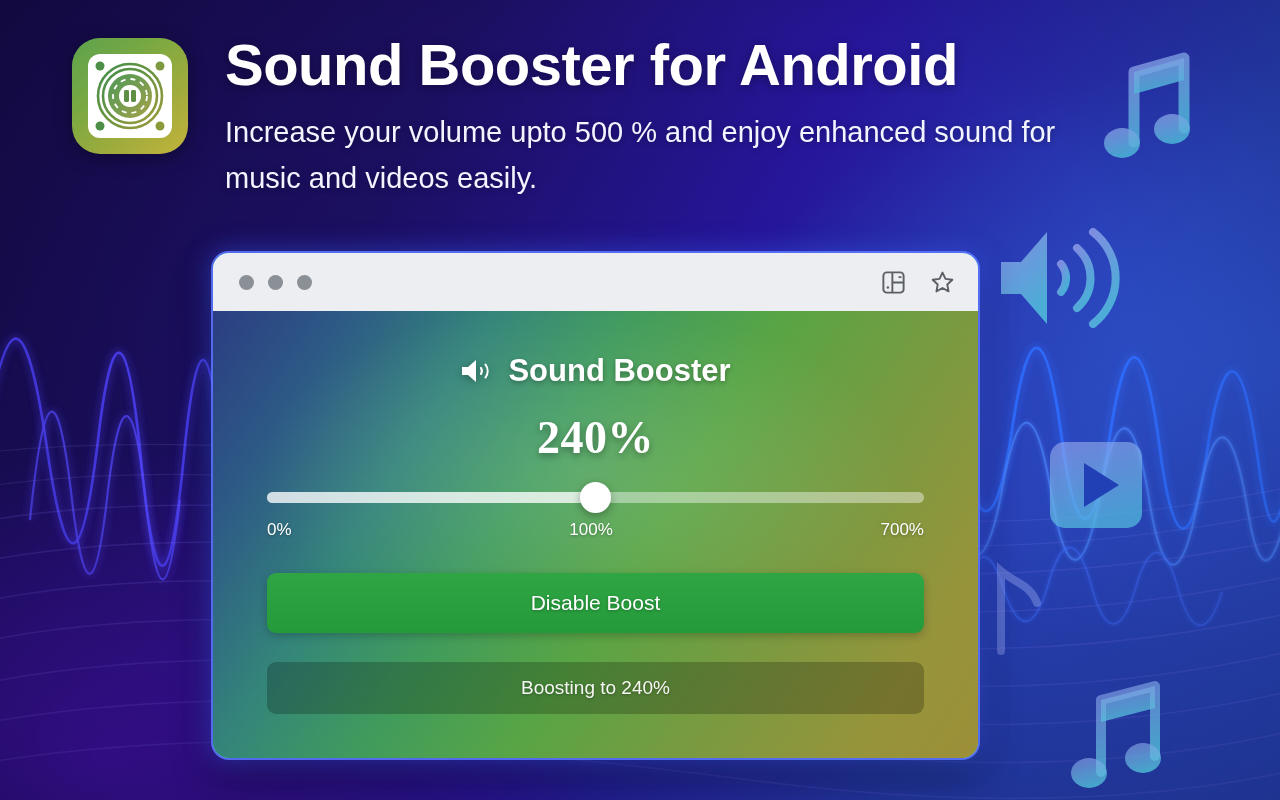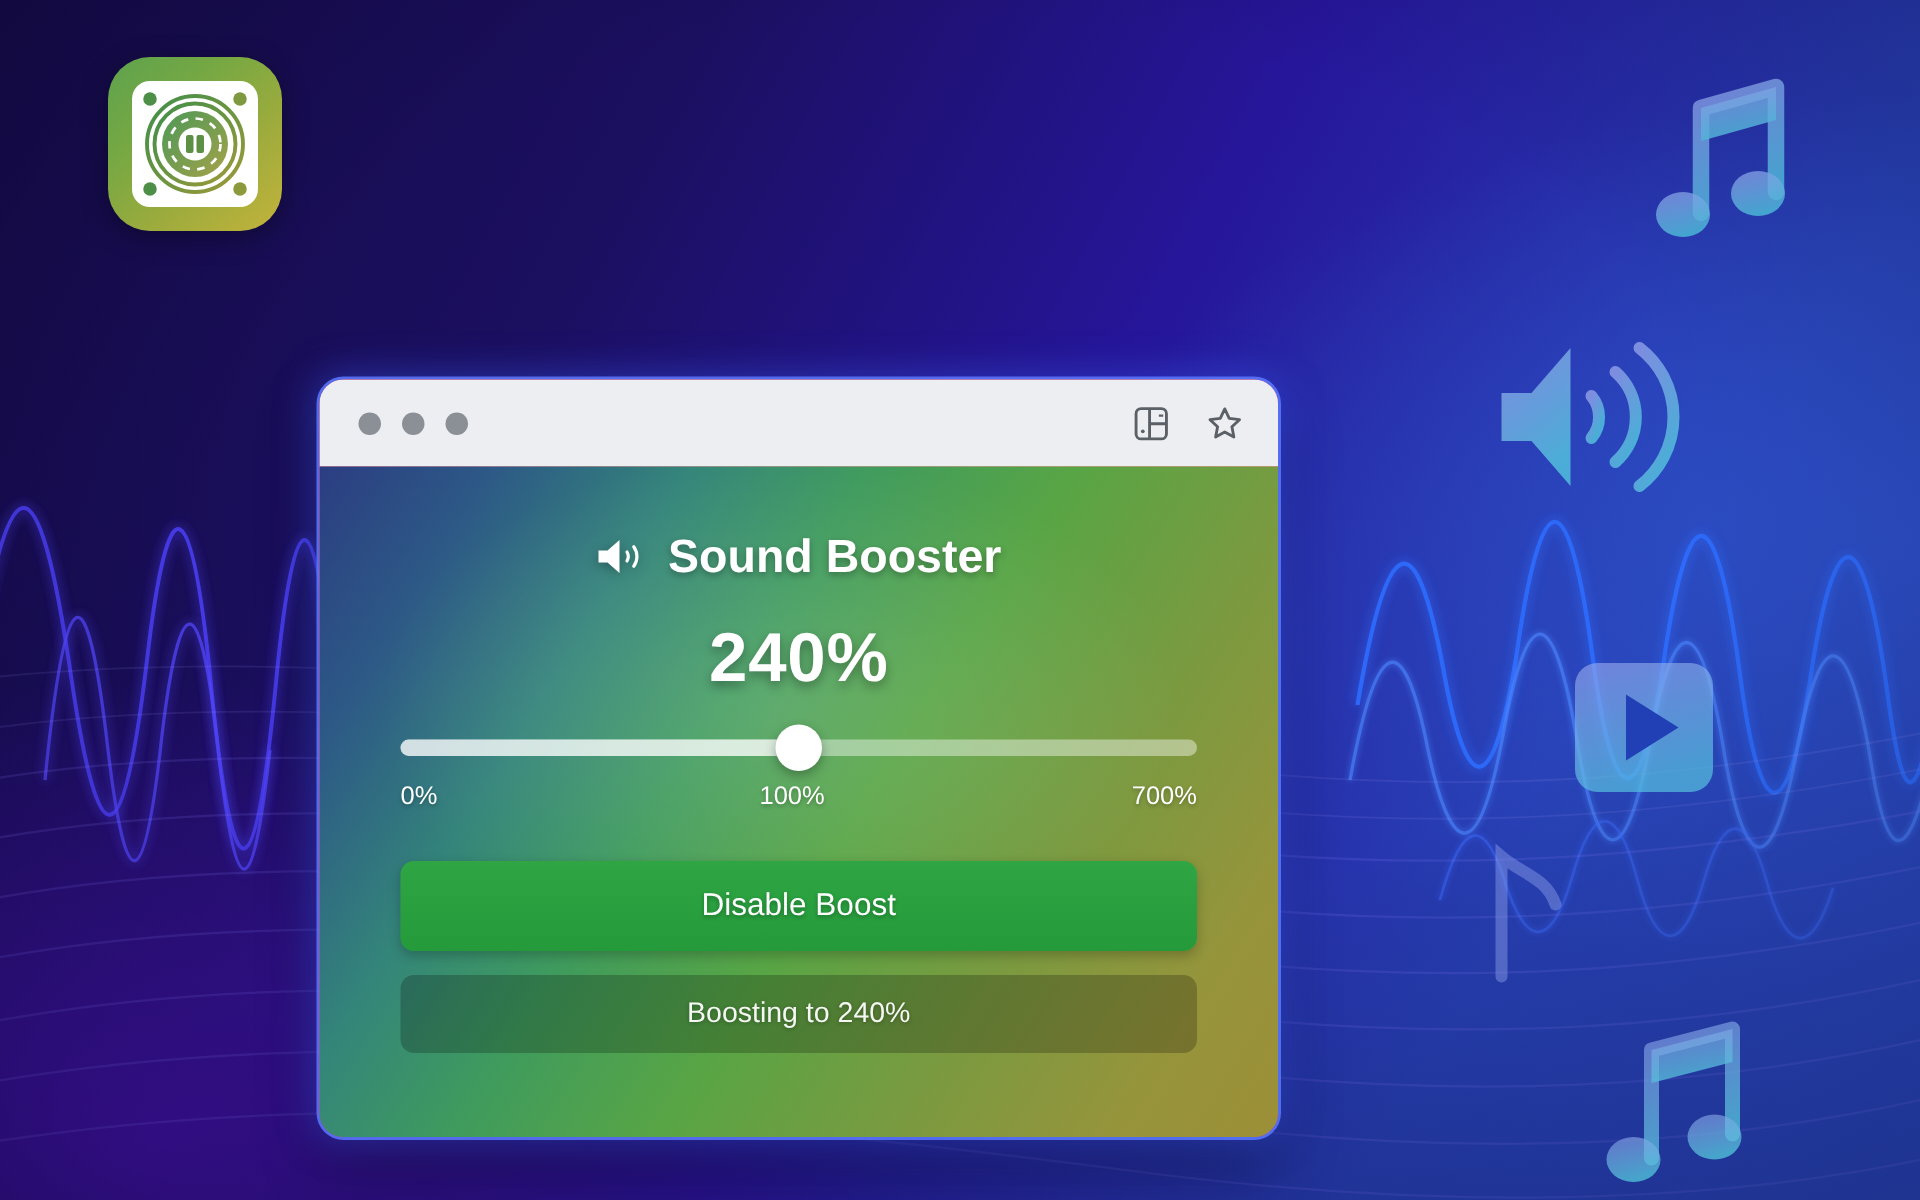--- a/index.html
+++ b/index.html
@@ -51,23 +51,23 @@
   #page-subtitle {
     margin-top:16px;
     font-size:29px; color:#f2f4ff; line-height:1.58;
     font-weight:400;
     text-shadow:0 1px 6px rgba(0,0,0,.3);
   }
 
   
   #browser-window {
     position:absolute; left:213px; top:253px;
-    width:639px; height:505px;
+    width:765px; height:505px;
     border-radius:16px;
-    background:#ef4444;
+    background:#5eead4;
     box-shadow:0 0 0 2px rgba(92,120,255,.85), 0 0 26px 4px rgba(60,90,255,.45),
                0 18px 40px rgba(0,0,0,.40);
     overflow:hidden;
   }
   #browser-titlebar {
     height:58px; background:#edeef1;
     display:flex; align-items:center; padding:0 22px 0 26px;
     position:relative;
   }
   #traffic-lights { display:flex; gap:14px; }
@@ -98,20 +98,21 @@
   #brand-label {
     font-size:31px; font-weight:bold; color:#ffffff;
     text-shadow:0 2px 5px rgba(0,0,0,.3);
   }
 
   #boost-value {
     text-align:center; margin-top:22px;
     font-size:46px; font-weight:bold; color:#ffffff;
     letter-spacing:0.5px;
     text-shadow:0 3px 7px rgba(0,0,0,.32);
+    font-family:Liberation Serif, serif;
   }
 
   #slider-area { margin-top:28px; }
   #slider-track {
     position:relative; height:11px; border-radius:6px;
     background:rgba(255,255,255,.42);
   }
   #slider-fill {
     position:absolute; left:0; top:0; bottom:0; width:50%;
     border-radius:6px; background:rgba(255,255,255,.62);
@@ -140,21 +141,21 @@
   #disable-boost-button {
     background:linear-gradient(180deg,#2fa544 0%,#249a3a 100%);
     box-shadow:0 3px 8px rgba(0,0,0,.22);
   }
   #reset-button {
     background:rgba(255,255,255,.22);
     border:1px solid rgba(255,255,255,.42);
   }
 
   #status-bar {
-    margin-top:16px; height:52px; border-radius:9px;
+    margin-top:29px; height:52px; border-radius:9px;
     background:rgba(0,0,0,.22);
     display:flex; align-items:center; justify-content:center;
     font-size:19px; color:#f4f7f2;
     text-shadow:0 1px 3px rgba(0,0,0,.3);
   }
 </style>
 </head>
 <body>
 
 <div id="bg-root">
@@ -296,20 +297,24 @@
       <circle cx="88" cy="88" r="4.5" fill="#8d9a3c"></circle>
       <circle cx="58" cy="58" r="32" fill="none" stroke="url(#glogoring)" stroke-width="2.6"></circle>
       <circle cx="58" cy="58" r="27" fill="none" stroke="url(#glogoring)" stroke-width="2.6"></circle>
       <circle cx="58" cy="58" r="22" fill="url(#glogoring)" opacity=".92"></circle>
       <circle cx="58" cy="58" r="17" fill="none" stroke="#ffffff" stroke-width="1.8" stroke-dasharray="5 5"></circle>
       <circle cx="58" cy="58" r="11" fill="#ffffff"></circle>
       <rect x="52" y="52" width="5" height="12" rx="1.4" fill="#5d8f45"></rect>
       <rect x="59" y="52" width="5" height="12" rx="1.4" fill="#5d8f45"></rect>
     </svg>
   </div>
+  <div id="header-text">
+    <div id="page-title">Sound Booster for Android</div>
+    <div id="page-subtitle">Increase your volume upto 500 % and enjoy enhanced sound for music and videos easily.</div>
+  </div>
 </div>
 
 <div id="browser-window">
 
   <div id="browser-titlebar">
     <div id="traffic-lights">
       <span class="dot"></span>
       <span class="dot"></span>
       <span class="dot"></span>
     </div>

